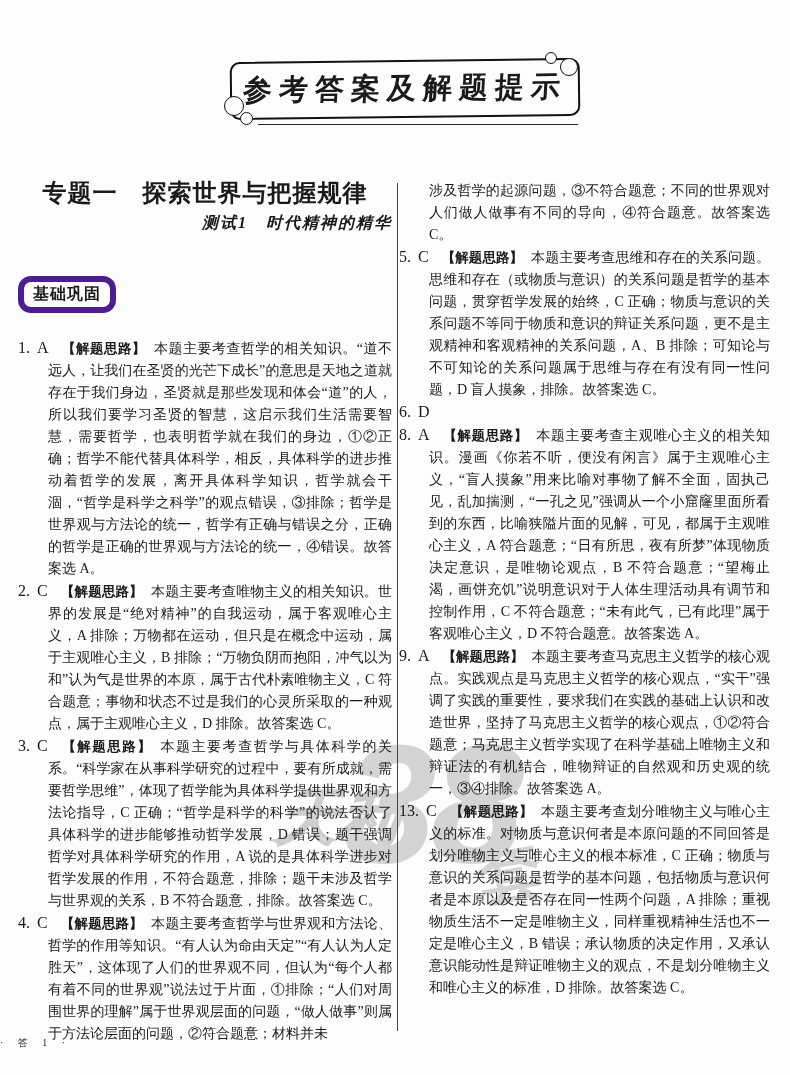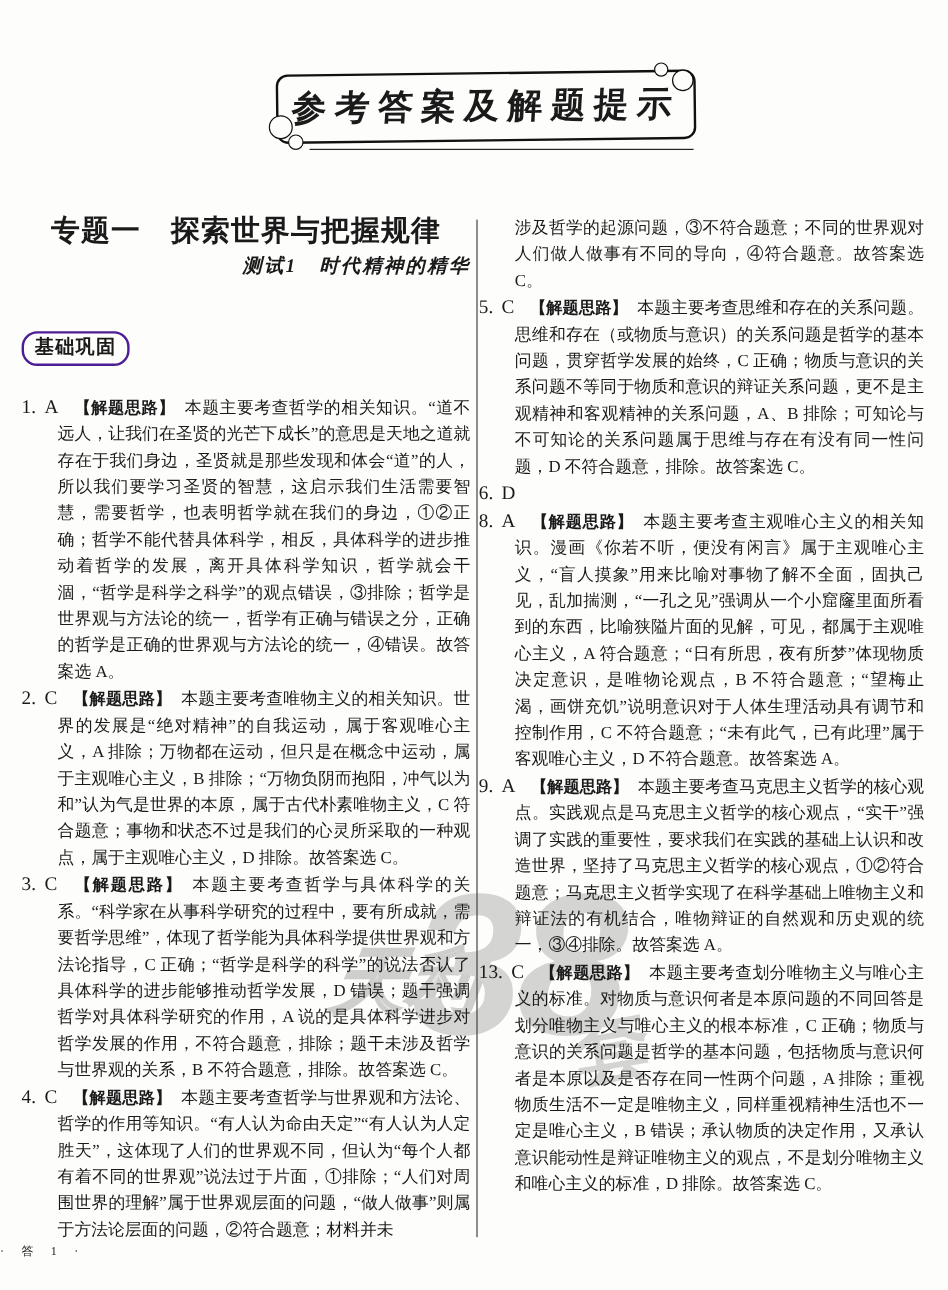--- a/index.html
+++ b/index.html
@@ -39,21 +39,21 @@
     margin:2px 0 8px 0; text-align:center;
     font-family:"Liberation Sans","DejaVu Sans",sans-serif;
     font-weight:bold; font-size:24px; letter-spacing:1px;
   }
   .test-title {
     margin:0 0 0 0; text-align:right; font-style:italic;
     font-weight:bold; font-size:16px; letter-spacing:2px;
   }
   .badge {
     display:inline-block; margin:42px 0 0 0; padding:1px 9px 2px 9px;
-    border:2px solid #4c1d95; border-radius:13px;
+    border:6px solid #4c1d95; border-radius:13px;
     font-family:"Liberation Sans","DejaVu Sans",sans-serif;
     font-weight:bold; font-size:16px; letter-spacing:1px;
   }
   .items { margin-top:24px; }
 
   .item { margin:0; padding-left:30px; text-indent:-30px; text-align:justify; }
   .cont { margin:0 0 0 0; padding-left:30px; text-align:justify; }
   .qnum  { font-size:16px; margin-right:7px; }
   .qans  { font-size:16px; margin-right:13px; }
   .qlabel{
@@ -118,21 +118,21 @@
       <p class="item"><span class="qnum">1.</span><span class="qans">A</span><b class="qlabel">【解题思路】</b><span class="qbody">本题主要考查哲学的相关知识。“道不远人，让我们在圣贤的光芒下成长”的意思是天地之道就存在于我们身边，圣贤就是那些发现和体会“道”的人，所以我们要学习圣贤的智慧，这启示我们生活需要智慧，需要哲学，也表明哲学就在我们的身边，①②正确；哲学不能代替具体科学，相反，具体科学的进步推动着哲学的发展，离开具体科学知识，哲学就会干涸，“哲学是科学之科学”的观点错误，③排除；哲学是世界观与方法论的统一，哲学有正确与错误之分，正确的哲学是正确的世界观与方法论的统一，④错误。故答案选 A。</span></p>
       <p class="item"><span class="qnum">2.</span><span class="qans">C</span><b class="qlabel">【解题思路】</b><span class="qbody">本题主要考查唯物主义的相关知识。世界的发展是“绝对精神”的自我运动，属于客观唯心主义，A 排除；万物都在运动，但只是在概念中运动，属于主观唯心主义，B 排除；“万物负阴而抱阳，冲气以为和”认为气是世界的本原，属于古代朴素唯物主义，C 符合题意；事物和状态不过是我们的心灵所采取的一种观点，属于主观唯心主义，D 排除。故答案选 C。</span></p>
       <p class="item"><span class="qnum">3.</span><span class="qans">C</span><b class="qlabel">【解题思路】</b><span class="qbody">本题主要考查哲学与具体科学的关系。“科学家在从事科学研究的过程中，要有所成就，需要哲学思维”，体现了哲学能为具体科学提供世界观和方法论指导，C 正确；“哲学是科学的科学”的说法否认了具体科学的进步能够推动哲学发展，D 错误；题干强调哲学对具体科学研究的作用，A 说的是具体科学进步对哲学发展的作用，不符合题意，排除；题干未涉及哲学与世界观的关系，B 不符合题意，排除。故答案选 C。</span></p>
       <p class="item"><span class="qnum">4.</span><span class="qans">C</span><b class="qlabel">【解题思路】</b><span class="qbody">本题主要考查哲学与世界观和方法论、哲学的作用等知识。“有人认为命由天定”“有人认为人定胜天”，这体现了人们的世界观不同，但认为“每个人都有着不同的世界观”说法过于片面，①排除；“人们对周围世界的理解”属于世界观层面的问题，“做人做事”则属于方法论层面的问题，②符合题意；材料并未</span></p>
     </div>
   </div>
 
   <div class="col right">
     <p class="cont">涉及哲学的起源问题，③不符合题意；不同的世界观对人们做人做事有不同的导向，④符合题意。故答案选 C。</p>
     <div>
-      <p class="item"><span class="qnum">5.</span><span class="qans">C</span><b class="qlabel">【解题思路】</b><span class="qbody">本题主要考查思维和存在的关系问题。思维和存在（或物质与意识）的关系问题是哲学的基本问题，贯穿哲学发展的始终，C 正确；物质与意识的关系问题不等同于物质和意识的辩证关系问题，更不是主观精神和客观精神的关系问题，A、B 排除；可知论与不可知论的关系问题属于思维与存在有没有同一性问题，D 不符合题意，排除。故答案选 C。</span></p>
+      <p class="item"><span class="qnum">5.</span><span class="qans">C</span><b class="qlabel">【解题思路】</b><span class="qbody">本题主要考查思维和存在的关系问题。思维和存在（或物质与意识）的关系问题是哲学的基本问题，贯穿哲学发展的始终，C 正确；物质与意识的关系问题不等同于物质和意识的辩证关系问题，更不是主观精神和客观精神的关系问题，A、B 排除；可知论与不可知论的关系问题属于思维与存在有没有同一性问题，D 盲人摸象，排除。故答案选 C。</span></p>
       <p class="item"><span class="qnum">6.</span><span class="qans">D</span><b class="qlabel"></b><span class="qbody"></span></p>
       <p class="item"><span class="qnum">8.</span><span class="qans">A</span><b class="qlabel">【解题思路】</b><span class="qbody">本题主要考查主观唯心主义的相关知识。漫画《你若不听，便没有闲言》属于主观唯心主义，“盲人摸象”用来比喻对事物了解不全面，固执己见，乱加揣测，“一孔之见”强调从一个小窟窿里面所看到的东西，比喻狭隘片面的见解，可见，都属于主观唯心主义，A 符合题意；“日有所思，夜有所梦”体现物质决定意识，是唯物论观点，B 不符合题意；“望梅止渴，画饼充饥”说明意识对于人体生理活动具有调节和控制作用，C 不符合题意；“未有此气，已有此理”属于客观唯心主义，D 不符合题意。故答案选 A。</span></p>
       <p class="item"><span class="qnum">9.</span><span class="qans">A</span><b class="qlabel">【解题思路】</b><span class="qbody">本题主要考查马克思主义哲学的核心观点。实践观点是马克思主义哲学的核心观点，“实干”强调了实践的重要性，要求我们在实践的基础上认识和改造世界，坚持了马克思主义哲学的核心观点，①②符合题意；马克思主义哲学实现了在科学基础上唯物主义和辩证法的有机结合，唯物辩证的自然观和历史观的统一，③④排除。故答案选 A。</span></p>
       <p class="item"><span class="qnum">13.</span><span class="qans">C</span><b class="qlabel">【解题思路】</b><span class="qbody">本题主要考查划分唯物主义与唯心主义的标准。对物质与意识何者是本原问题的不同回答是划分唯物主义与唯心主义的根本标准，C 正确；物质与意识的关系问题是哲学的基本问题，包括物质与意识何者是本原以及是否存在同一性两个问题，A 排除；重视物质生活不一定是唯物主义，同样重视精神生活也不一定是唯心主义，B 错误；承认物质的决定作用，又承认意识能动性是辩证唯物主义的观点，不是划分唯物主义和唯心主义的标准，D 排除。故答案选 C。</span></p>
     </div>
   </div>
 
   <div class="footer">· 答 1 ·</div>
 
 </div>

